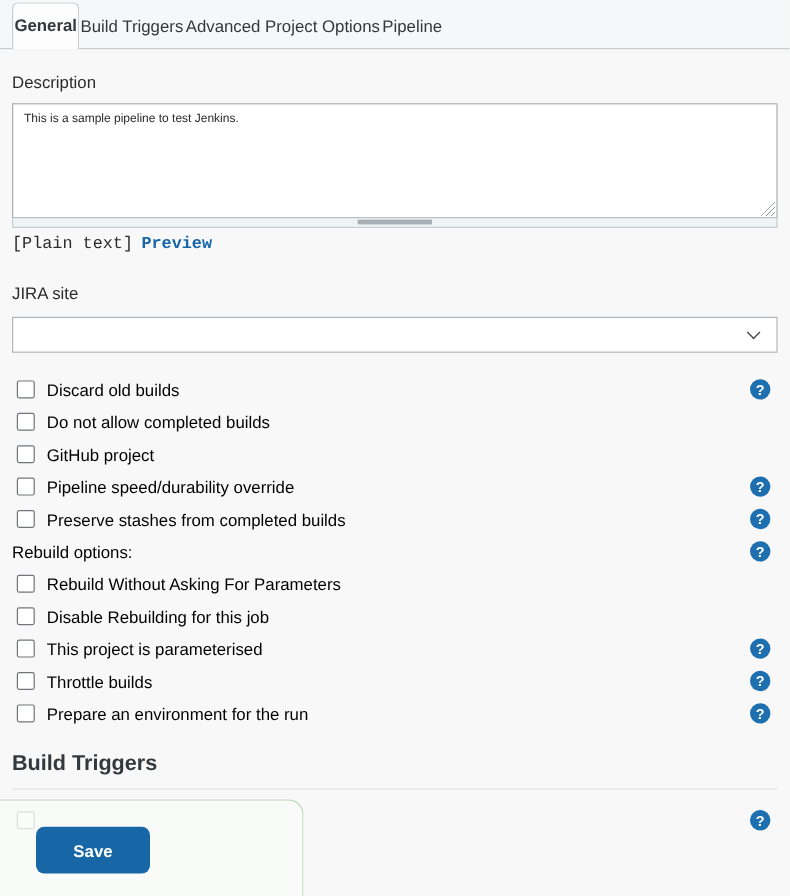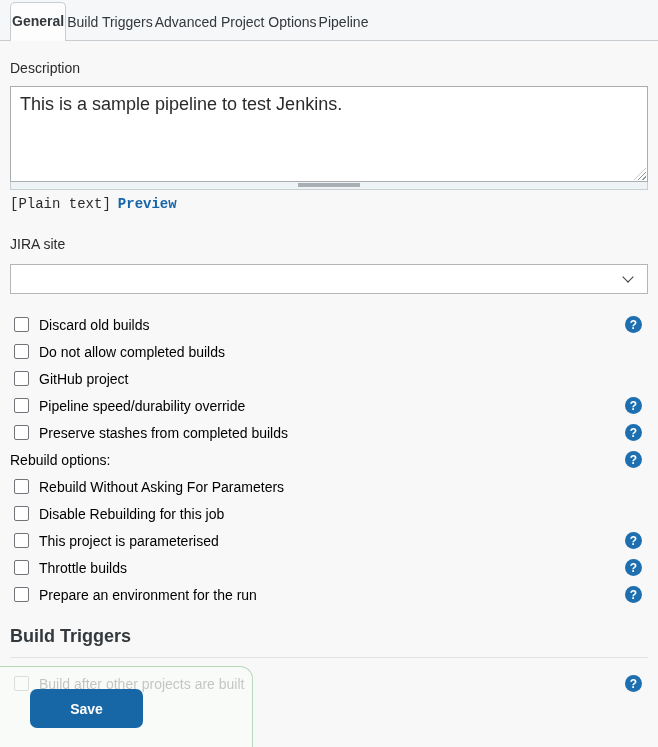--- a/index.html
+++ b/index.html
@@ -43,21 +43,21 @@
   .field-label { display: block; margin-top: 19px; margin-bottom: 10px; color: #2b2b2b; }
 
   .ta-wrap { position: relative; }
   textarea.description {
     display: block;
     width: 638px;
     height: 96px;
     border: 1px solid #a9adb0;
     background: #fff;
     font-family: "Liberation Sans", sans-serif;
-    font-size: 18px;
+    font-size: 10px;
     color: #2b2b2b;
     padding: 7px 9px;
     resize: none;
     outline: none;
   }
   .ta-resize-corner {
     position: absolute;
     right: 2px; bottom: 2px;
     width: 12px; height: 12px;
     background: repeating-linear-gradient(135deg, transparent, transparent 2px, #8d9194 2px, #8d9194 3px);
@@ -161,21 +161,21 @@
     left: 0; top: 666px;
     width: 253px; height: 81px;
     background: rgba(249, 251, 249, 0.78);
     border-top: 1px solid #b9d7b9;
     border-right: 1px solid #b9d7b9;
     border-top-right-radius: 13px;
   }
   .btn {
     position: absolute;
     top: 22px;
-    width: 113px; height: 39px;
+    width: 95px; height: 39px;
     font-family: "Liberation Sans", sans-serif;
     font-size: 14px;
     font-weight: bold;
     border-radius: 7px;
     cursor: pointer;
   }
   .btn-save {
     left: 30px;
     background: #1766a5;
     color: #fff;
@@ -292,21 +292,20 @@
         <span class="help">?</span>
       </div>
 
     </div>
 
     <div class="section-next">
       <div class="section-title">Build Triggers</div>
       <hr class="section-rule">
       <div class="row">
         <span class="cb"></span>
-        <span class="lbl">Build after other projects are built</span>
         <span class="spacer"></span>
         <span class="help">?</span>
       </div>
     </div>
 
   </div>
 
   <div class="save-panel">
     <button class="btn btn-save">Save</button>
   </div>

